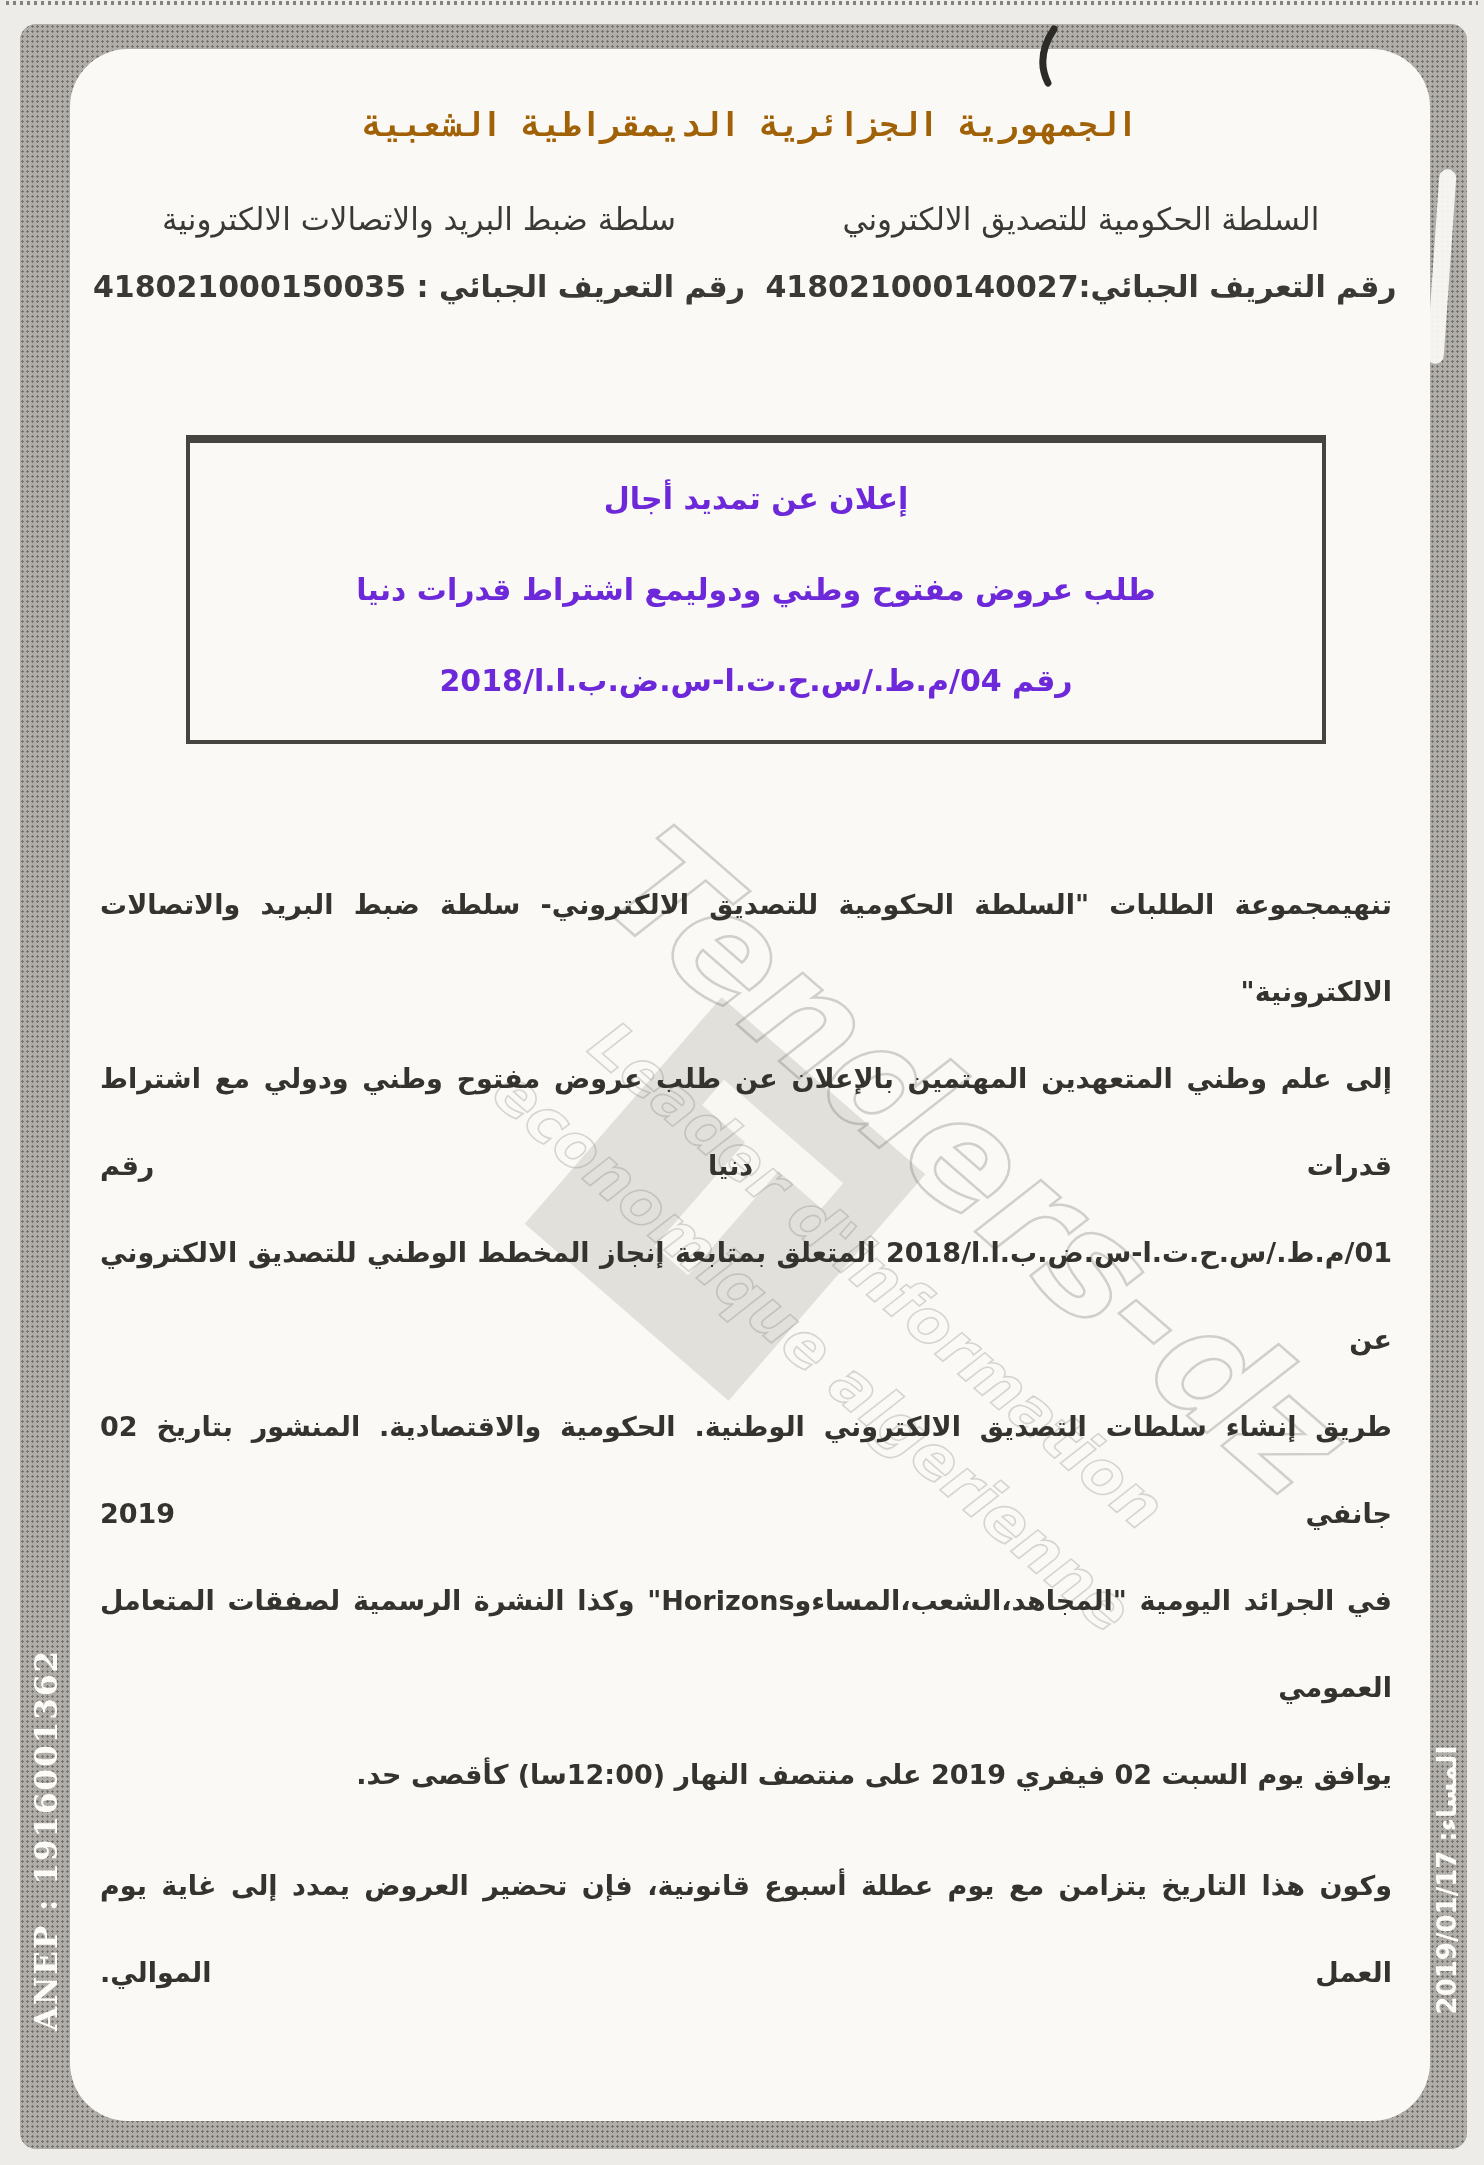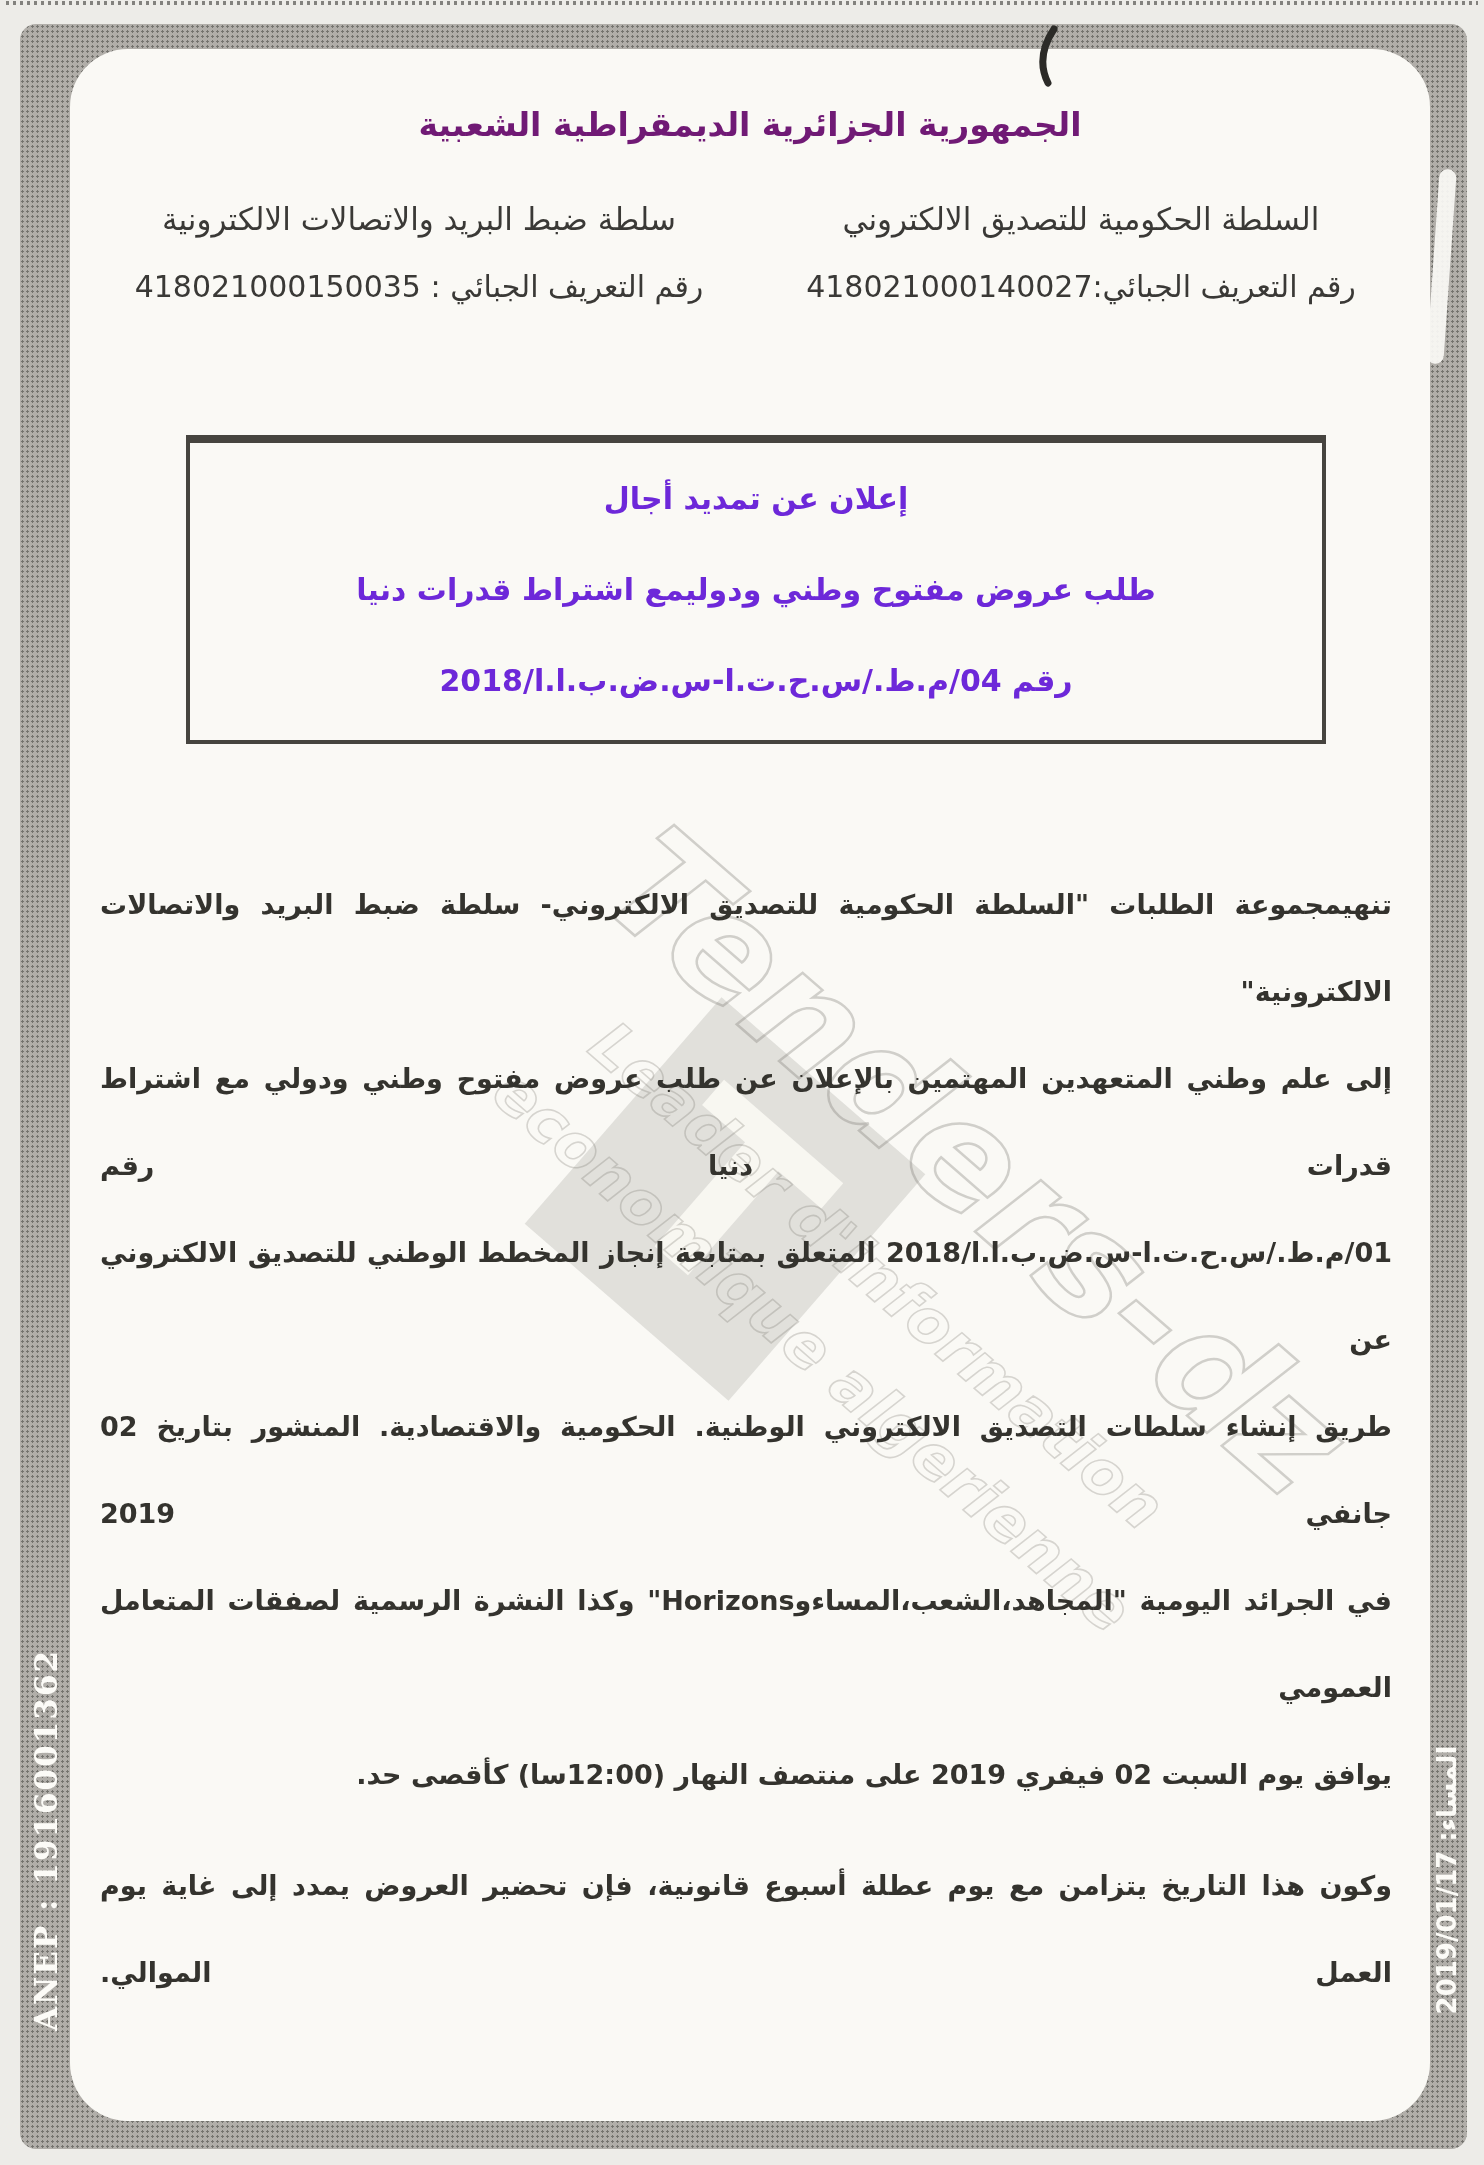--- a/index.html
+++ b/index.html
@@ -45,29 +45,29 @@
     position:absolute;right:17px;top:1660px;width:40px;height:440px;
     display:flex;align-items:center;justify-content:center;
   }
   .date-strip span{
     transform:rotate(-90deg);white-space:nowrap;direction:rtl;
     font-weight:bold;font-size:26px;color:#fcfbf7;letter-spacing:1px;
   }
   
   .republic{
     position:absolute;top:56px;left:0;width:100%;text-align:center;
-    font-size:33px;font-weight:bold;color:#701a75;z-index:2;
+    font-size:33px;font-weight:bold;color:#a16207;z-index:2;font-family:Liberation Mono, monospace;
   }
   .columns{
     position:absolute;top:152px;left:18px;right:18px;direction:rtl;
     display:flex;z-index:2;
   }
   .col{width:50%;text-align:center;color:#3a3936;}
   .col .name{font-size:31px;font-weight:normal;}
-  .col .tax{margin-top:32px;font-size:30px;font-weight:normal;}
+  .col .tax{margin-top:32px;font-size:30px;font-weight:bold;}
   .notice{
     position:absolute;left:116px;top:386px;width:1092px;
     border:4px solid #46443f;border-top-width:8px;
     padding:38px 20px 42px;text-align:center;color:#6d28d9;z-index:2;
     background:transparent;
   }
   .nline{font-size:30px;font-weight:bold;}
   .nline + .nline{margin-top:56px;}
   .bodytext{
     position:absolute;left:30px;top:812px;width:1292px;direction:rtl;

